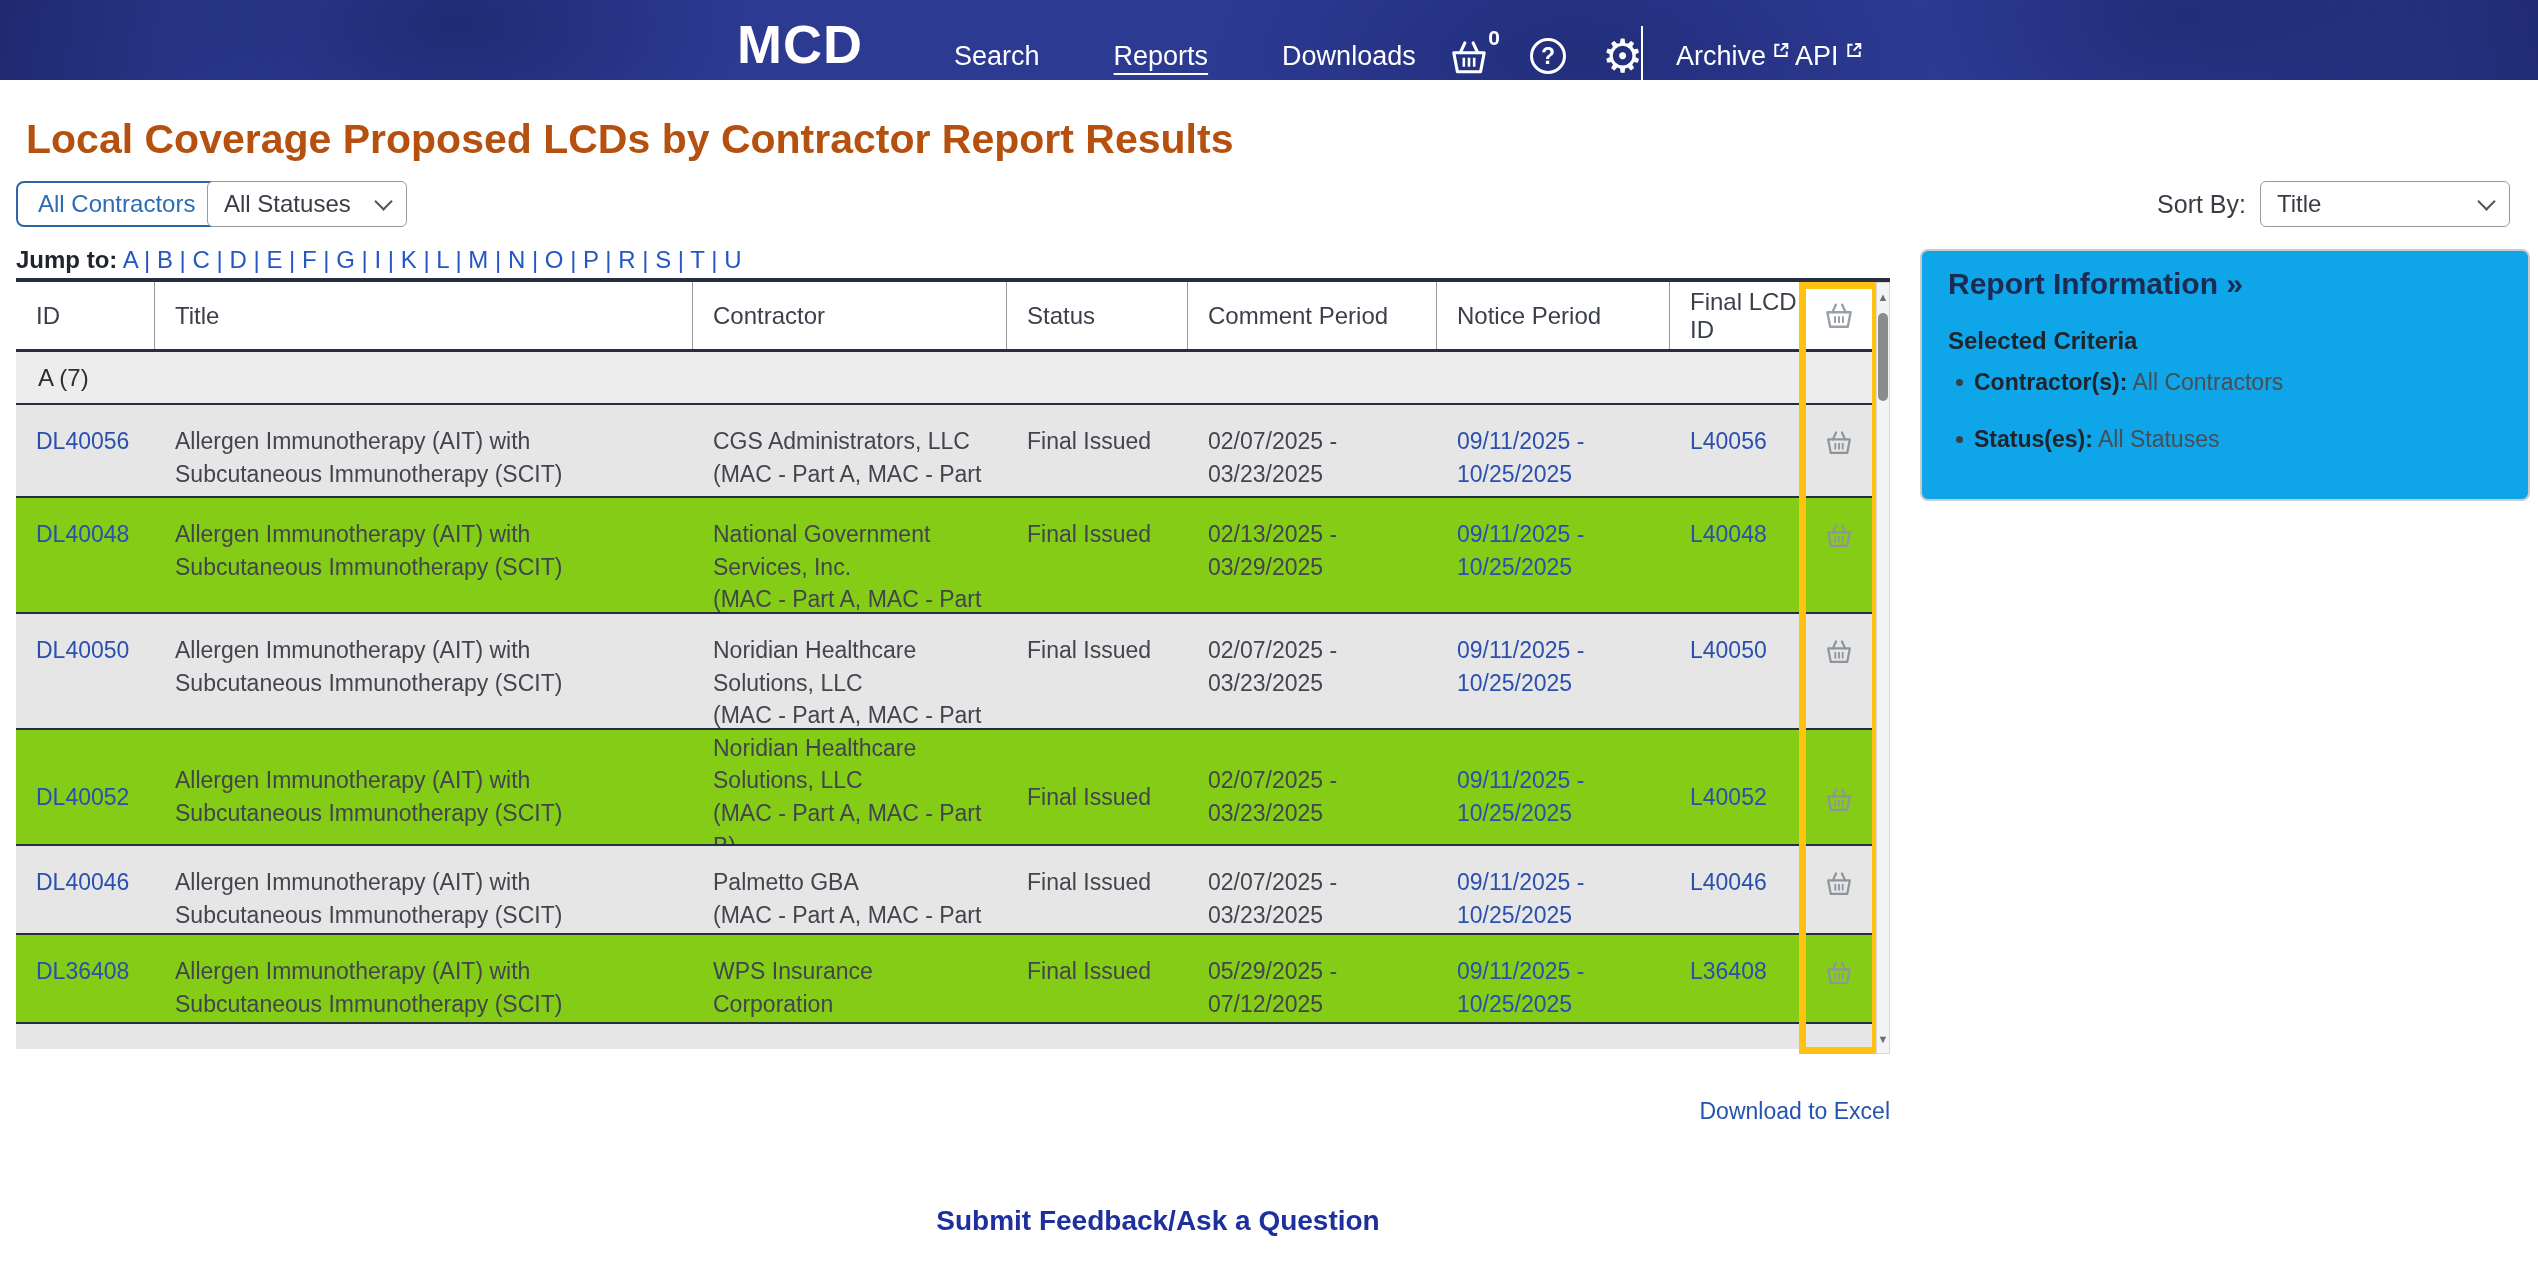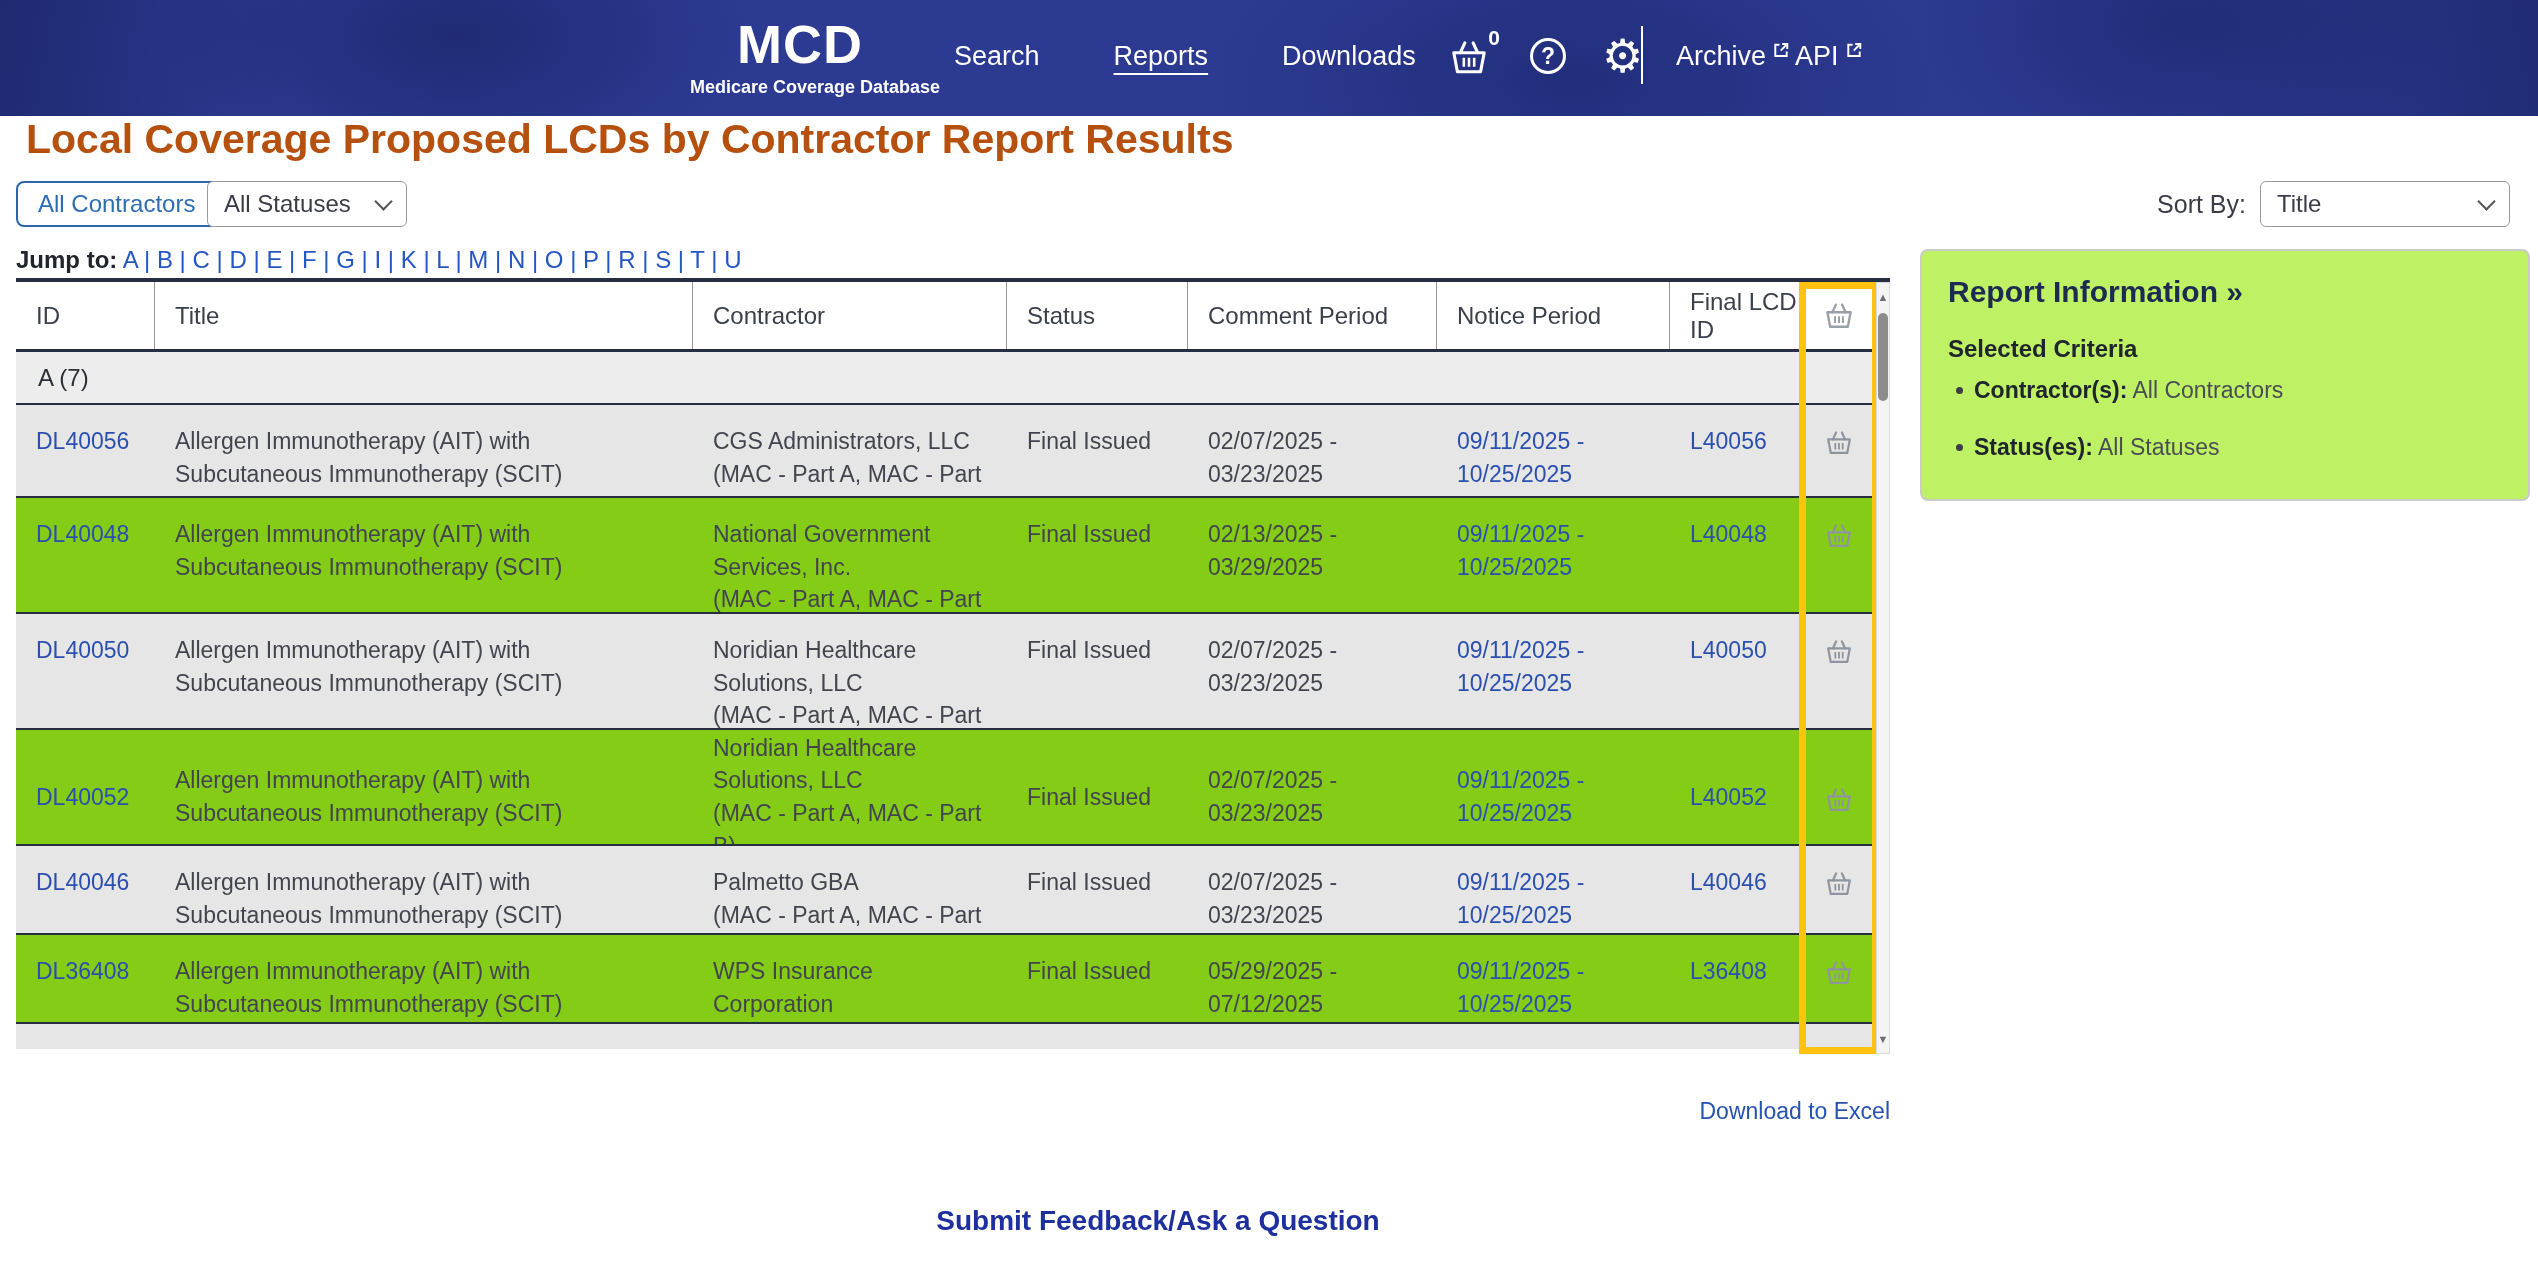--- a/index.html
+++ b/index.html
@@ -2,21 +2,21 @@
 <html><head>
 <meta charset="utf-8">
 <style>
   * { margin:0; padding:0; box-sizing:border-box; }
   html,body { background:#ffffff; }
   body { font-family:"Liberation Sans", sans-serif; }
   #app { position:relative; width:2538px; height:1262px; background:#fff; overflow:hidden; }
 
   
   .site-header{
-    position:absolute; left:0; top:0; width:2538px; height:116px;
+    position:absolute; left:0; top:0; width:2538px; height:80px;
     background:
       linear-gradient(100deg, rgba(15,22,70,.45) 0%, rgba(15,22,70,0) 12%),
       linear-gradient(260deg, rgba(15,22,70,.40) 0%, rgba(15,22,70,0) 14%),
       radial-gradient(420px 220px at 18% 30%, rgba(10,16,60,.35), rgba(10,16,60,0) 70%),
       radial-gradient(520px 260px at 62% 70%, rgba(22,32,96,.45), rgba(22,32,96,0) 70%),
       radial-gradient(380px 240px at 86% 20%, rgba(10,16,60,.30), rgba(10,16,60,0) 70%),
       #2c3a92;
   }
   .logo-block{ position:absolute; left:690px; top:16px; width:220px; text-align:center; color:#fff; }
   .logo-main{ font-size:54px; font-weight:bold; letter-spacing:1px; line-height:1.05; }
@@ -89,21 +89,21 @@
     border:7px solid #ffc20e; pointer-events:none; }
 
   .vscroll{ position:absolute; right:0; top:0; width:14px; height:772px; background:#f4f4f4; border:1px solid #d9d9d9; }
   .vs-arrow{ position:absolute; left:0; width:12px; height:24px; color:#6b6f76; font-size:11px;
     display:flex; align-items:center; justify-content:center; cursor:pointer; }
   .vs-up{ top:2px; } .vs-down{ bottom:2px; }
   .vs-thumb{ position:absolute; left:1px; top:30px; width:10px; height:88px; background:#8c8c8c; border-radius:6px; cursor:pointer; }
 
   
   .report-panel{ position:absolute; left:1920px; top:249px; width:610px; height:252px;
-    border:2px solid #cbcbcb; border-radius:8px; padding:24px 26px; background:#bef264; }
+    border:2px solid #cbcbcb; border-radius:8px; padding:16px 26px; background:#0ea5e9; }
   .rp-title{ font-size:30px; font-weight:bold; color:#1d2b52; }
   .rp-sub{ font-size:24px; font-weight:bold; color:#20242c; margin-top:26px; }
   .rp-list{ margin-top:14px; list-style:none; }
   .rp-list li{ font-size:23px; color:#4a4d54; margin-top:12px; padding-left:26px; position:relative; }
   .rp-list li::before{ content:""; position:absolute; left:8px; top:10px; width:7px; height:7px;
     border-radius:50%; background:#3a3d45; }
   .rp-list li + li{ margin-top:30px; }
   .rp-list .b{ font-weight:bold; color:#20242c; }
   .rp-rundate{ font-size:23px; color:#4a4d54; margin-top:46px; }
 

